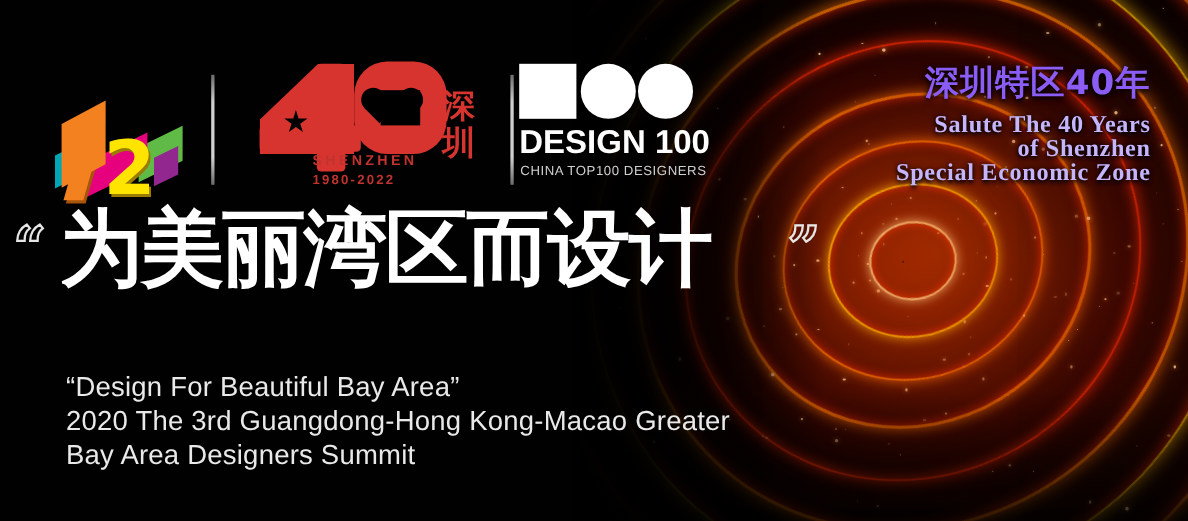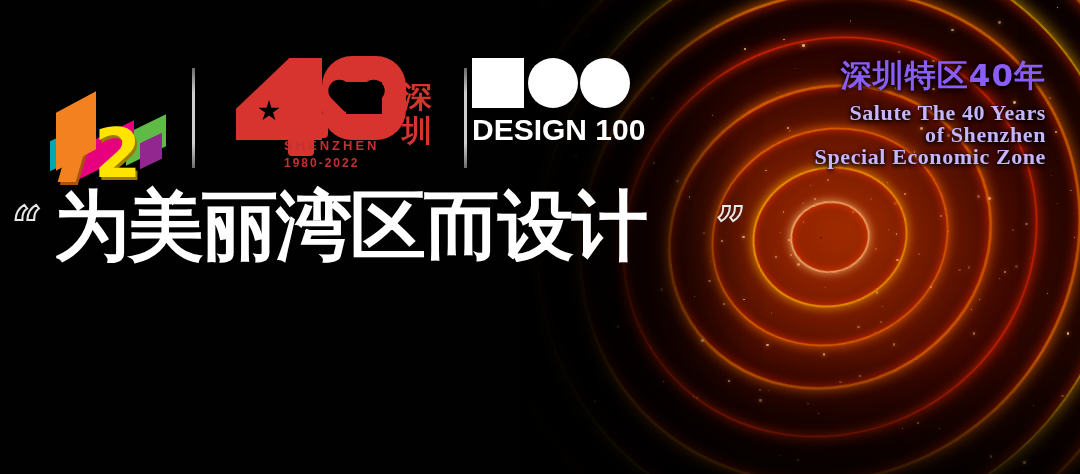--- a/index.html
+++ b/index.html
@@ -337,32 +337,38 @@
       <div class="sz-cn">深圳</div>
     </div>
 
     <div class="divider d2"></div>
 
     <div id="logo-d100">
       <div class="sq"></div>
       <div class="c1"></div>
       <div class="c2"></div>
       <div class="name">DESIGN 100</div>
+      <div class="sub">CHINA TOP100 DESIGNERS</div>
     </div>
   </div>
 
   <div id="headline">
     <div class="row">
       <span class="qmark open">“</span>
       <h1>为美丽湾区而设计</h1>
       <span class="qmark close">”</span>
     </div>
   </div>
 
 
+  <div id="english">
+    <div>“Design For Beautiful Bay Area”</div>
+    <div>2020 The 3rd Guangdong-Hong Kong-Macao Greater</div>
+    <div>Bay Area Designers Summit</div>
+  </div>
 
   <div id="salute">
     <div class="big">深圳特区40年</div>
     <div class="en">Salute The 40 Years</div>
     <div class="en" style="margin-top:0">of Shenzhen</div>
     <div class="en" style="margin-top:0">Special Economic Zone</div>
   </div>
 
 </div>
 

